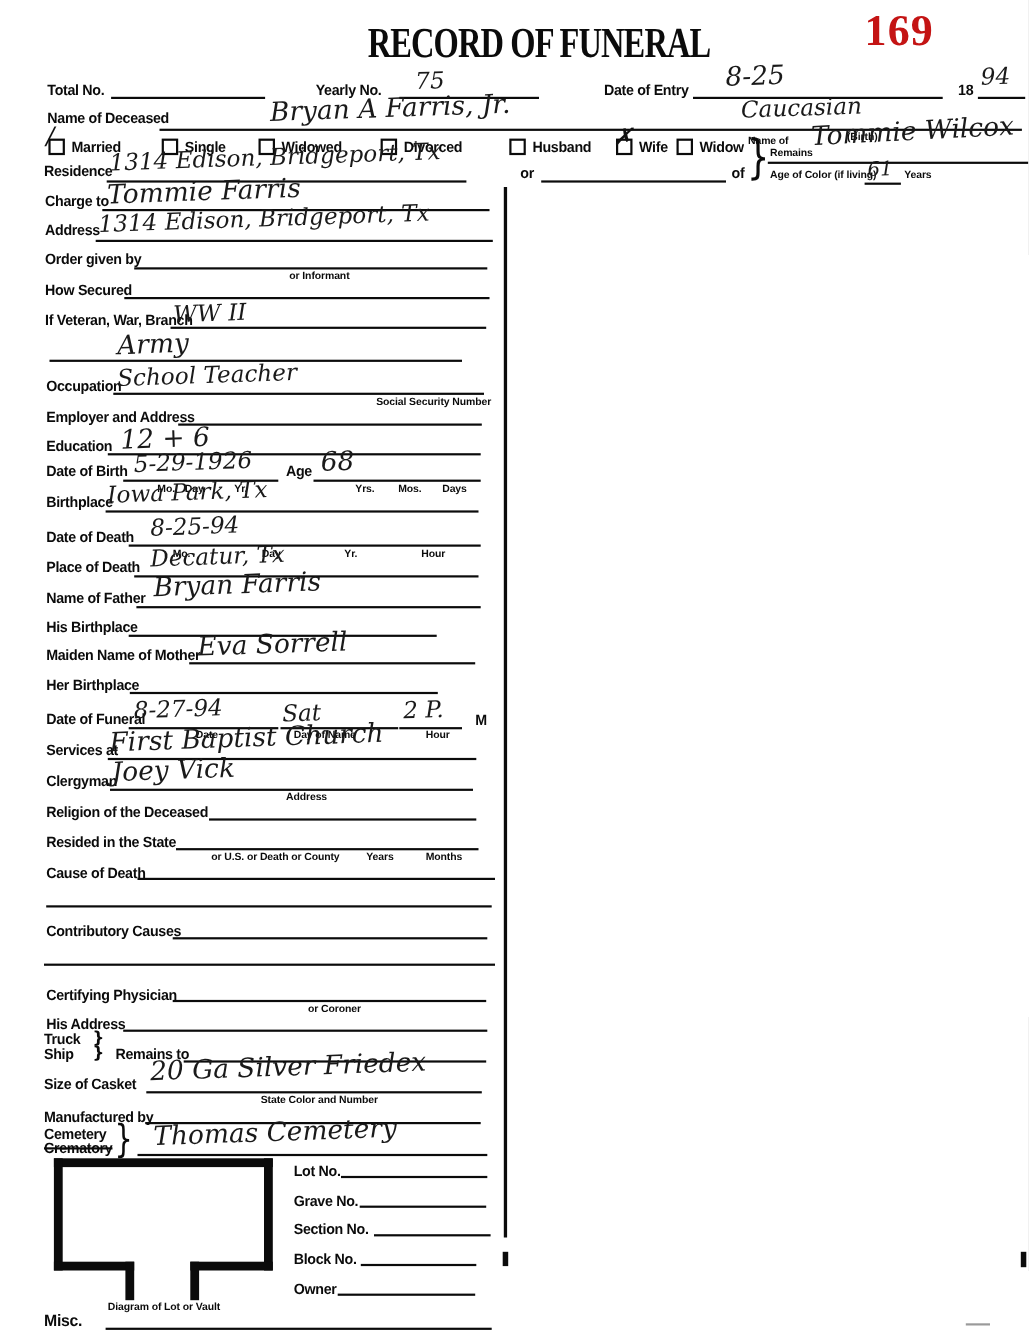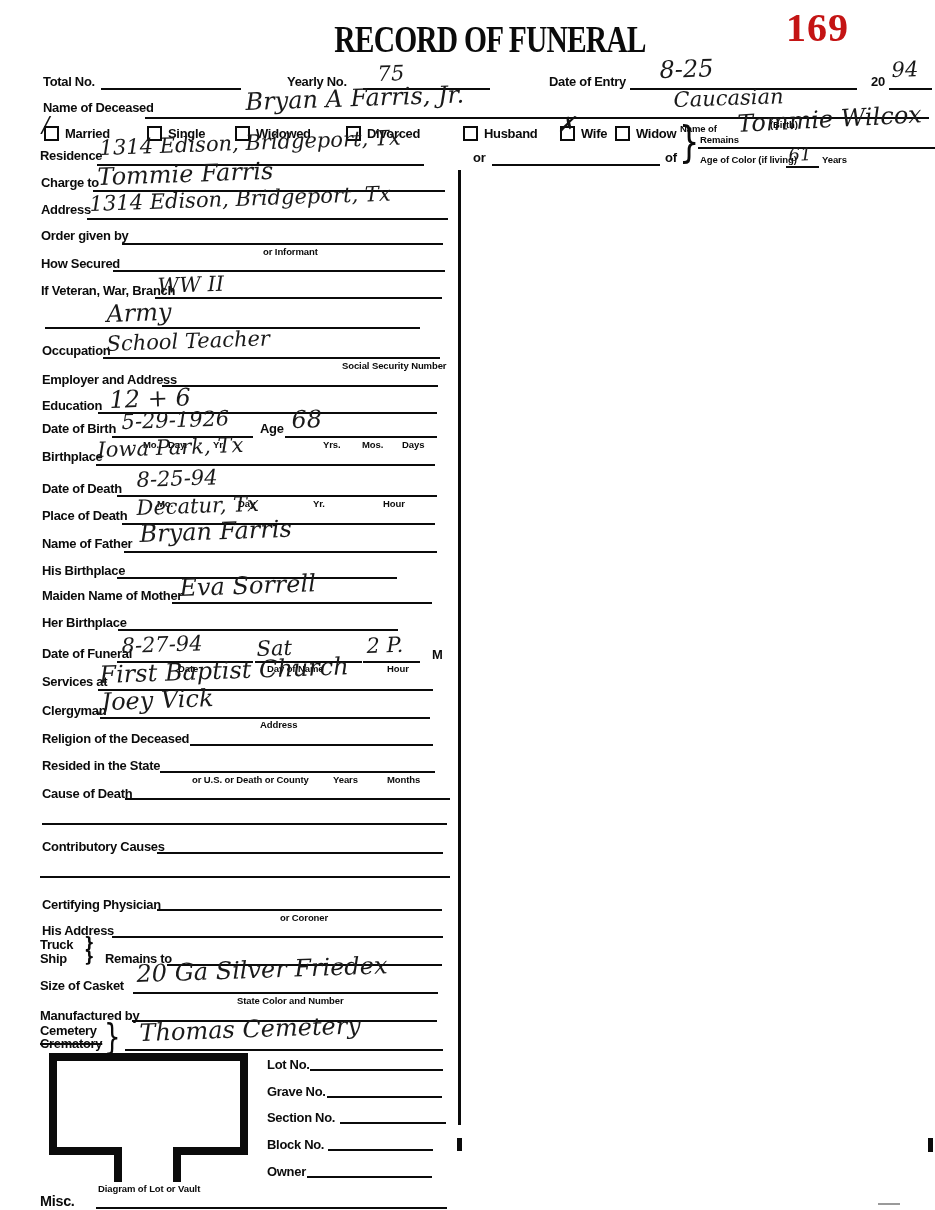--- a/index.html
+++ b/index.html
@@ -40,21 +40,21 @@
   <div class="pagenum">169</div>
 
   <span class="lbl" style="left:43px;top:74px">Total No.</span>
   <div class="ul" style="left:101px;top:88px;width:140px"></div>
   <span class="lbl" style="left:287px;top:74px">Yearly No.</span>
   <div class="ul" style="left:363px;top:88px;width:127px"></div>
   <span class="hw" style="left:378px;top:62px">75</span>
   <span class="lbl" style="left:549px;top:74px">Date of Entry</span>
   <div class="ul" style="left:630px;top:88px;width:227px"></div>
   <span class="hw hw-lg" style="left:660px;top:56px">8-25</span>
-  <span class="lbl" style="left:871px;top:74px">20</span>
+  <span class="lbl" style="left:871px;top:74px">18</span>
   <div class="ul" style="left:889px;top:88px;width:43px"></div>
   <span class="hw" style="left:892px;top:58px">94</span>
 
   <span class="lbl" style="left:43px;top:100px">Name of Deceased</span>
   <div class="ul" style="left:145px;top:117px;width:784px"></div>
   <span class="hw hw-lg" style="left:246px;top:88px">Bryan A Farris, Jr.</span>
   <span class="hw" style="left:674px;top:88px">Caucasian</span>
   <span class="sub" style="left:770px;top:119px">(Birth)</span>
 
   <span class="cb" style="left:44px;top:126px"></span>

